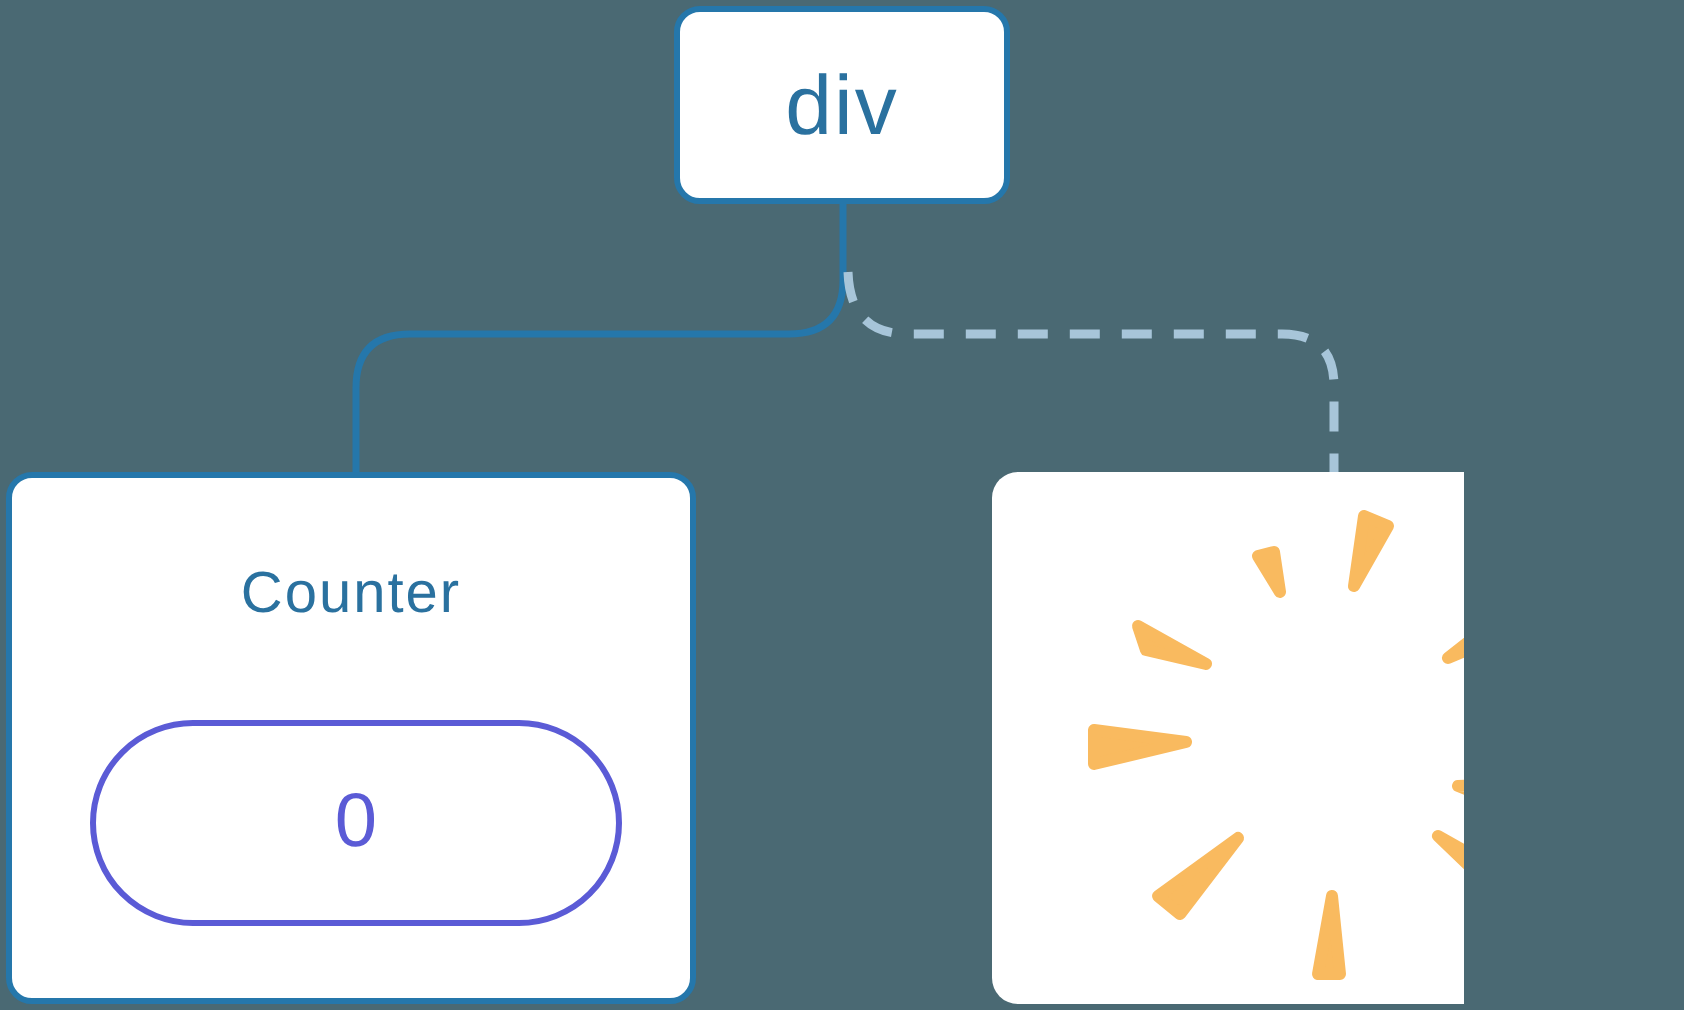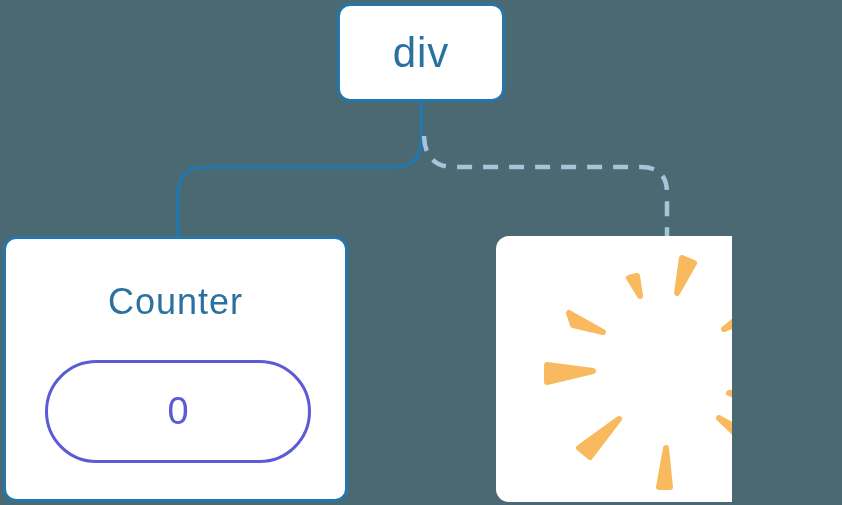--- a/index.html
+++ b/index.html
@@ -55,21 +55,21 @@
   }
   .node-counter {
     left: 3px; top: 236px;
     width: 345px; height: 266px;
     border: 3.5px solid var(--node_border, #2577ab);
   }
   .counter-title {
     margin-top: 42px;
     text-align: center;
     color: var(--label_blue, #2a719f);
-    font-size: 36px;
+    font-size: 29px;
     letter-spacing: 1px;
   }
   .state-pill {
     position: absolute;
     left: 39px; top: 121px;
     width: 266px; height: 103px;
     border: 3px solid var(--state_purple, #5b5bd6);
     border-radius: 52px;
     box-sizing: border-box;
     display: flex;

